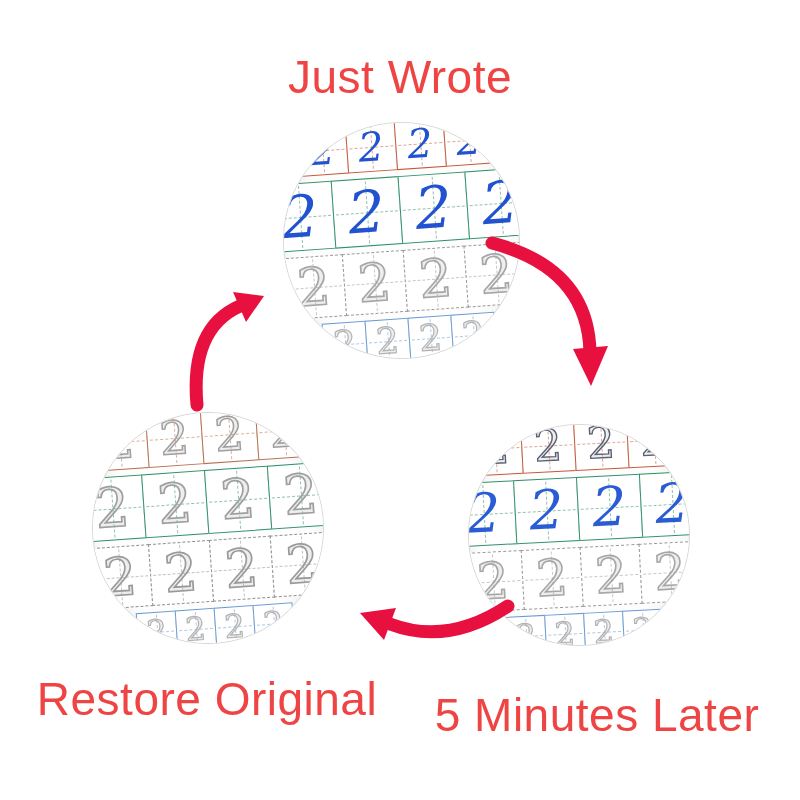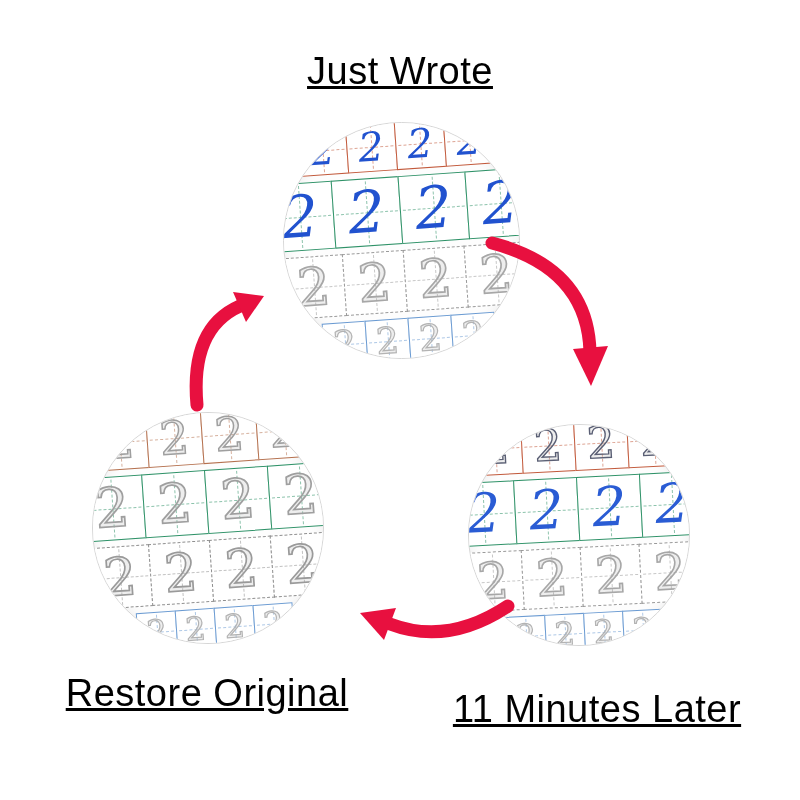--- a/index.html
+++ b/index.html
@@ -3,21 +3,21 @@
 <meta charset="utf-8">
 <style>
   html,body{margin:0;padding:0;}
   body{
     width:800px;height:800px;position:relative;overflow:hidden;
     background:#ffffff;
     font-family:"Liberation Sans", sans-serif;
   }
   .label{
     position:absolute;transform:translateX(-50%);
-    font-size:38px;color:#000000;white-space:nowrap;letter-spacing:.5px;text-decoration:underline;
+    font-size:46px;color:#ef4444;white-space:nowrap;letter-spacing:.5px;
   }
   .circle{
     position:absolute;border-radius:50%;overflow:hidden;background:#fdfdfd;
     border:1px solid #d6d6d6;
     box-shadow:inset 0 0 14px rgba(0,0,0,.07);
     z-index:1;
   }
   .sheet{
     position:absolute;left:-9%;right:-9%;top:0;bottom:0;
     display:flex;flex-direction:column;align-items:center;justify-content:center;gap:6px;
@@ -35,21 +35,21 @@
     position:relative;line-height:1;font-family:"DejaVu Serif", serif;
   }
   .digit.solid{font-style:italic;}
   svg.arrows{position:absolute;left:0;top:0;z-index:2;pointer-events:none;}
 </style>
 </head>
 <body>
 
 <div class="label" style="left:400px;top:50px;">Just Wrote</div>
 <div class="label" style="left:207px;top:672px;">Restore Original</div>
-<div class="label" style="left:597px;top:688px;">11 Minutes Later</div>
+<div class="label" style="left:597px;top:688px;">5 Minutes Later</div>
 
 <div class="circle" style="left:283px;top:122px;width:235px;height:235px;">
   <div class="sheet" style="transform: rotate(-4deg);">
       <div class="row">
         <div class="cell" style="height: 50px; width: 50px; color: rgb(194, 90, 60);">
           <i class="hl"></i>
           <i class="vl"></i>
           <span class="digit solid" style="font-size: 40px; color: rgb(33, 82, 207);">2</span>
         </div>
         <div class="cell" style="height: 50px; width: 50px; color: rgb(194, 90, 60);">

